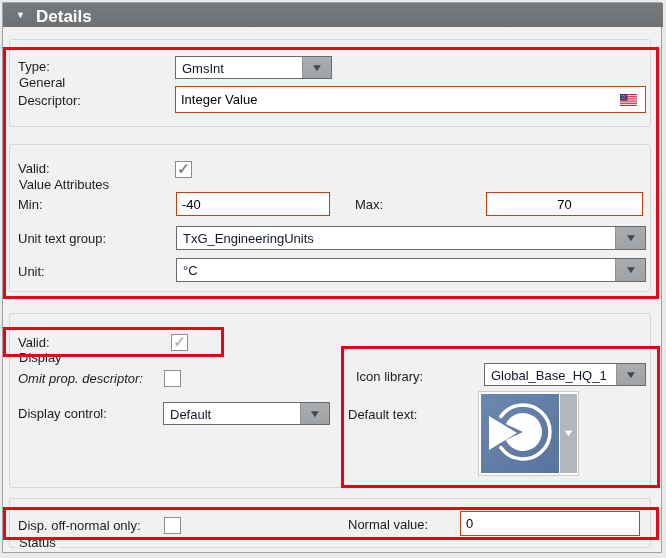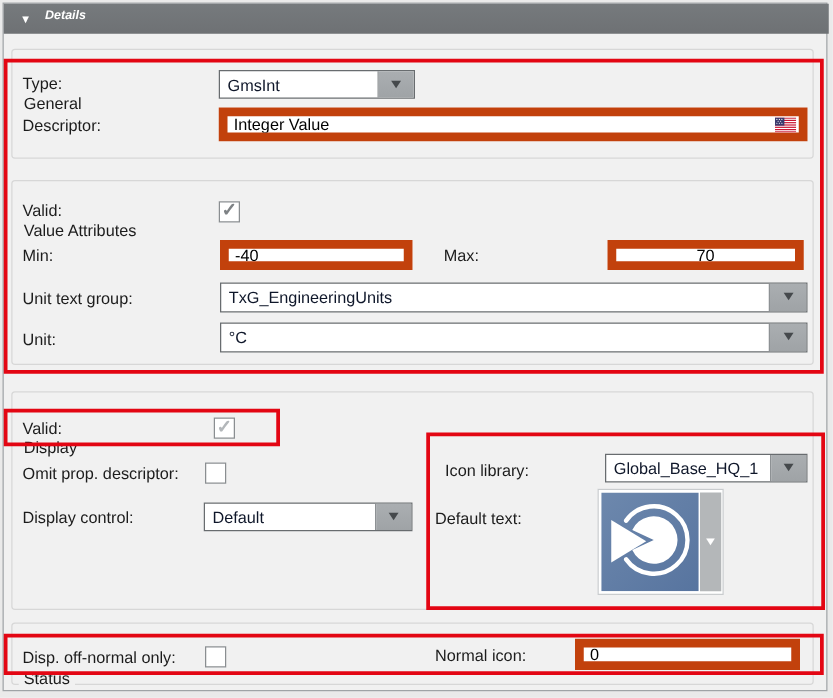--- a/index.html
+++ b/index.html
@@ -11,29 +11,29 @@
     -webkit-font-smoothing:antialiased;
   }
   #root{position:absolute;left:0;top:0;width:666px;height:558px;}
 
   .window{position:absolute;left:2px;top:2px;width:660px;height:551px;
     background:#f1f1f1;border:1px solid #9fa3a6;box-sizing:border-box;}
 
   .header{position:absolute;left:3px;top:3px;width:660px;height:24px;
     background:linear-gradient(#767a7d,#6e7174);color:#fff;}
   .header .caret{position:absolute;left:13px;top:7px;font-size:9px;color:#fff;line-height:10px;}
-  .header .title{position:absolute;left:33px;top:4px;font-weight:700;font-size:10px;font-style:italic;}
+  .header .title{position:absolute;left:33px;top:4px;font-weight:700;font-size:17px;}
 
   .groupbox{position:absolute;border:1px solid #d7d7d7;border-radius:3px;box-sizing:border-box;z-index:1;}
   .grouplabel{position:absolute;background:#f1f1f1;padding:0 4px;z-index:2;font-size:13px;color:#1c1c1c;line-height:15px;margin-top:44px;}
 
   .lbl{position:absolute;z-index:3;line-height:16px;white-space:nowrap;}
 
   .tbox{position:absolute;z-index:3;box-sizing:border-box;background:#fff;
-    border:7px solid #c2410c;font-family:"Liberation Sans",sans-serif;
+    border:1px solid #c2410c;font-family:"Liberation Sans",sans-serif;
     font-size:13px;color:#000;padding:0 5px;outline:none;}
 
   .combo{position:absolute;z-index:3;box-sizing:border-box;background:#fff;border:1px solid #686c6f;}
   .combo .cval{position:absolute;left:6px;top:50%;transform:translateY(-50%);
     font-size:13px;color:#0f172a;white-space:nowrap;}
   .combo .cbtn{position:absolute;right:0;top:0;bottom:0;width:28px;
     background:linear-gradient(#aaaeb1,#9fa3a6);border-left:1px solid #8d9194;
     display:flex;align-items:center;justify-content:center;}
   .combo .cbtn .tri{font-size:10px;color:#45494c;line-height:10px;transform:scaleX(1.35);}
 
@@ -133,21 +133,21 @@
   </div>
 
   <div class="groupbox" style="left:9px;top:313px;width:642px;height:175px;"></div>
   <div class="grouplabel" style="left:15px;top:306px;">Display</div>
 
   <div class="lbl" style="left:18px;top:335px;">Valid:</div>
   <span class="cb" style="left:171px;top:334px;">
     <span class="mark light">✓</span>
   </span>
 
-  <div class="lbl" style="left:18px;top:371px;">Omit prop. descriptor:</div>
+  <div class="lbl" style="left:18px;top:371px;font-style:italic;">Omit prop. descriptor:</div>
   <span class="cb" style="left:164px;top:370px;">
     <span class="mark dark"></span>
   </span>
 
   <div class="lbl" style="left:18px;top:406px;text-align:right;">Display control:</div>
   <div class="combo" style="left:163px;top:402px;width:167px;height:23px;">
     <span class="cval">Default</span>
     <span class="cbtn">
       <span class="tri">▼</span>
     </span>
@@ -186,21 +186,21 @@
   </div>
 
   <div class="groupbox" style="left:9px;top:498px;width:642px;height:50px;"></div>
   <div class="grouplabel" style="left:15px;top:491px;">Status</div>
 
   <div class="lbl" style="left:18px;top:518px;">Disp. off-normal only:</div>
   <span class="cb" style="left:164px;top:517px;">
     <span class="mark dark"></span>
   </span>
 
-  <div class="lbl" style="left:348px;top:517px;">Normal icon:</div>
+  <div class="lbl" style="left:348px;top:517px;">Normal value:</div>
   <input class="tbox" style="left: 460px; top: 511px; width: 180px; height: 25px;" value="0">
 
   <div class="redbox" style="left:3px;top:47px;width:656px;height:252px;"></div>
   <div class="redbox" style="left:3px;top:327px;width:221px;height:30px;"></div>
   <div class="redbox" style="left:341px;top:346px;width:319px;height:142px;"></div>
   <div class="redbox" style="left:3px;top:507px;width:656px;height:33px;"></div>
 
 </div>
 
 </body></html>

